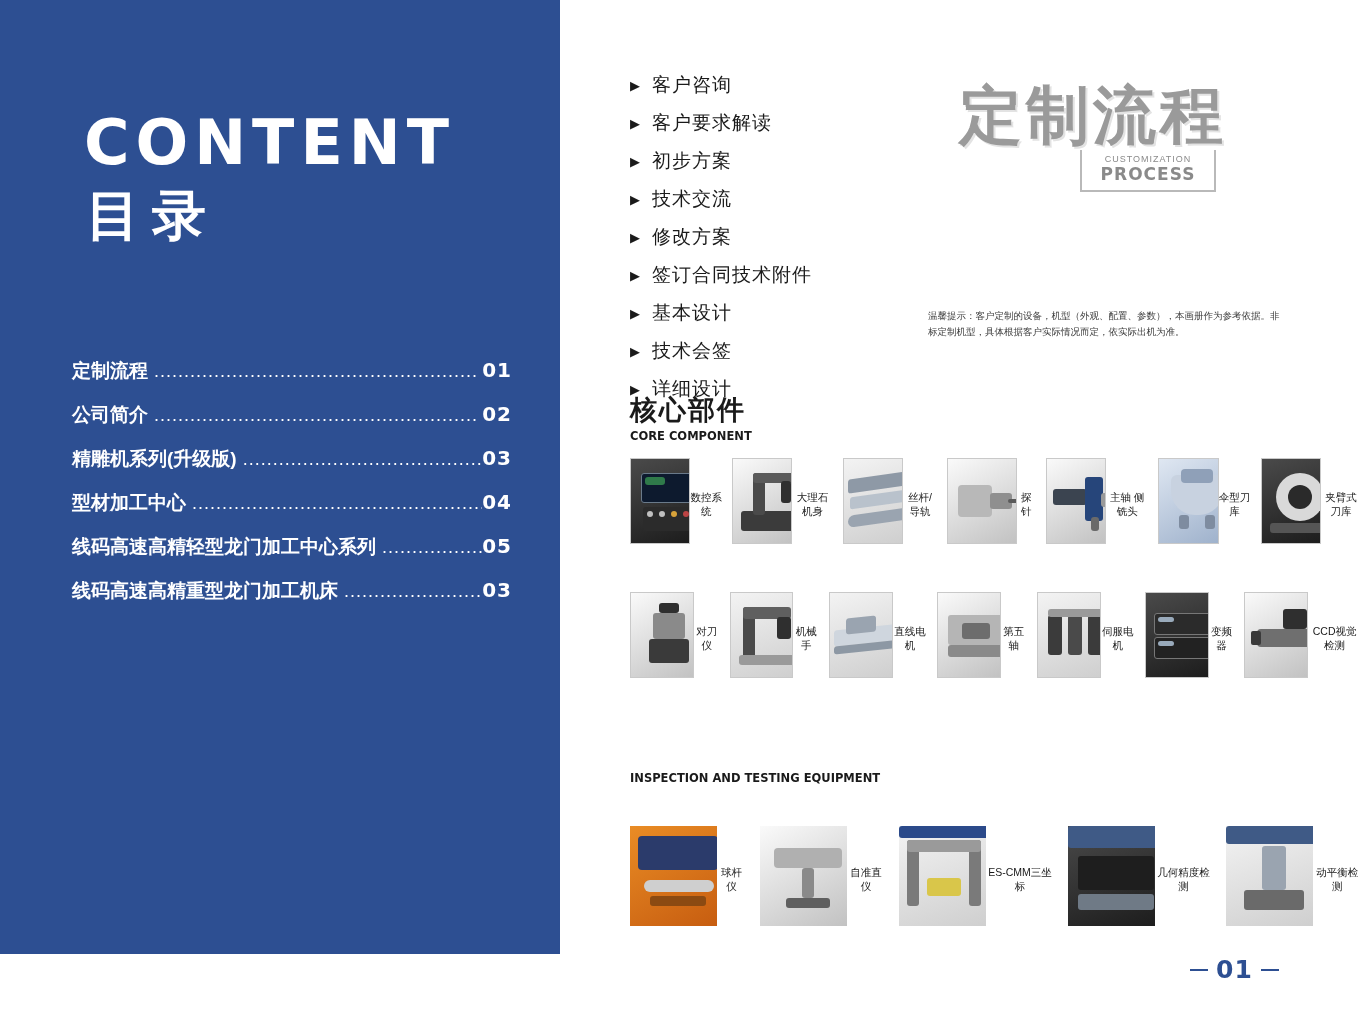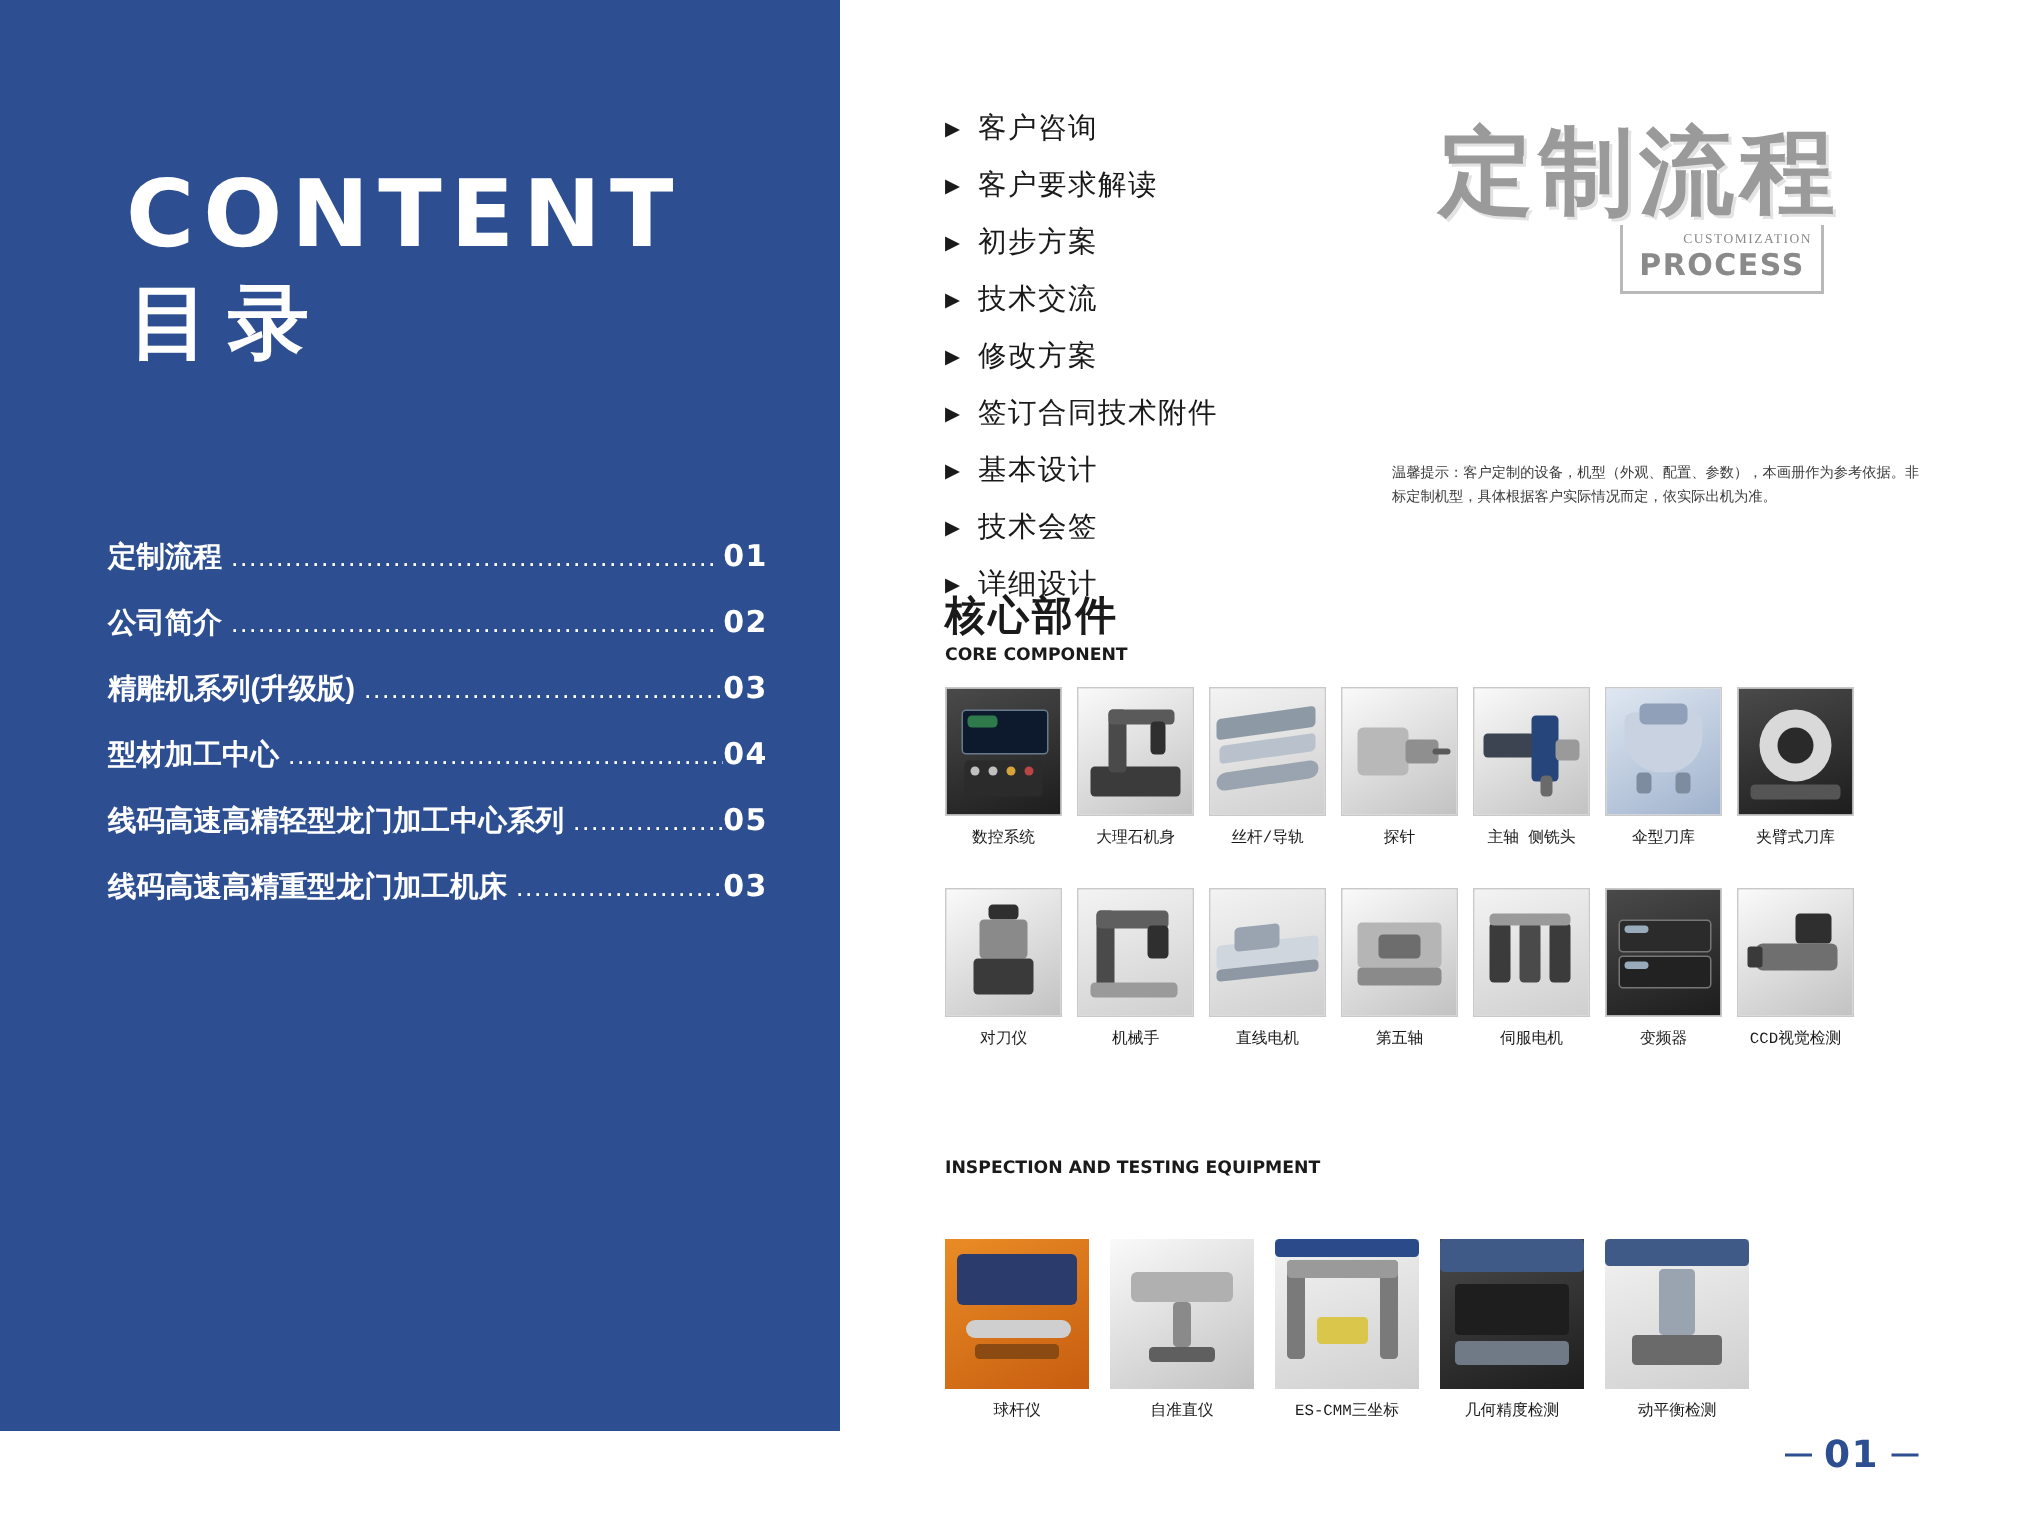--- a/index.html
+++ b/index.html
@@ -71,35 +71,35 @@
   #headline-main{
     font-size:63px;font-weight:bold;color:#9a9a9a;letter-spacing:4px;
     line-height:1.05;margin-top:4px;text-align:center;width:330px;
     text-shadow:2px 2px 0 #e3e3e3;
   }
   #headline-badge{
     margin-top:2px;width:120px;margin-left:152px;
     border:2px solid #b9b9b9;border-top:none;
     padding:4px 6px 6px 6px;text-align:center;color:#8a8a8a;
   }
-  #badge-en-top{font-size:9px;letter-spacing:1px;font-family:Liberation Serif, serif;text-align:right;}
-  #badge-en-bottom{font-size:20px;font-weight:bold;letter-spacing:1px;font-family:"DejaVu Sans",sans-serif;}
+  #badge-en-top{font-size:9px;letter-spacing:1px;font-family:Liberation Sans, sans-serif;}
+  #badge-en-bottom{font-size:17px;font-weight:bold;letter-spacing:1px;font-family:"DejaVu Sans",sans-serif;}
   #tip-note{
     position:absolute;left:368px;top:308px;width:360px;
     font-size:9.5px;color:#3b3b3b;line-height:1.7;
   }
 
   
   .section-head{position:absolute;}
   .section-cn{font-size:27px;font-weight:bold;color:#1a1a1a;letter-spacing:2px;}
   .section-en{font-size:11.5px;font-weight:bold;color:#1a1a1a;letter-spacing:0px;margin-top:1px;font-family:"DejaVu Sans",sans-serif;}
 
   
   .grid{position:absolute;display:flex;}
-  .cell{display:flex;flex-direction:column;align-items:center;font-family:Liberation Mono, monospace;}
+  .cell{display:flex;flex-direction:row;align-items:center;}
   .thumb{
     width:76px;height:84px;border:1px solid #c9c9c9;background:#f2f2f2;
     position:relative;overflow:hidden;
   }
   .cap{font-size:10.5px;color:#1a1a1a;margin-top:7px;text-align:center;letter-spacing:0px;}
 
   .thumb-b{
     width:96px;height:100px;border:0;background:#ddd;position:relative;overflow:hidden;
   }
   .cap-b{font-size:10.5px;color:#1a1a1a;margin-top:7px;text-align:center;}

